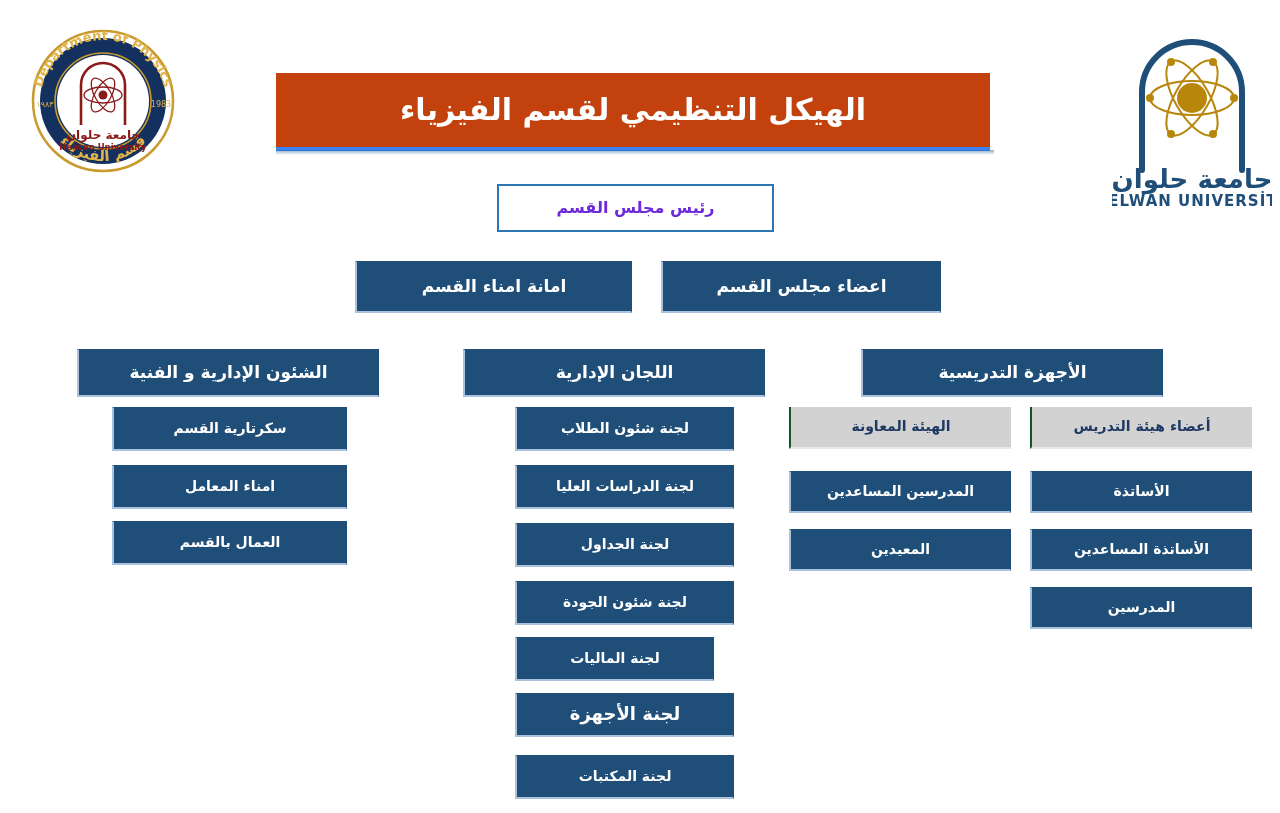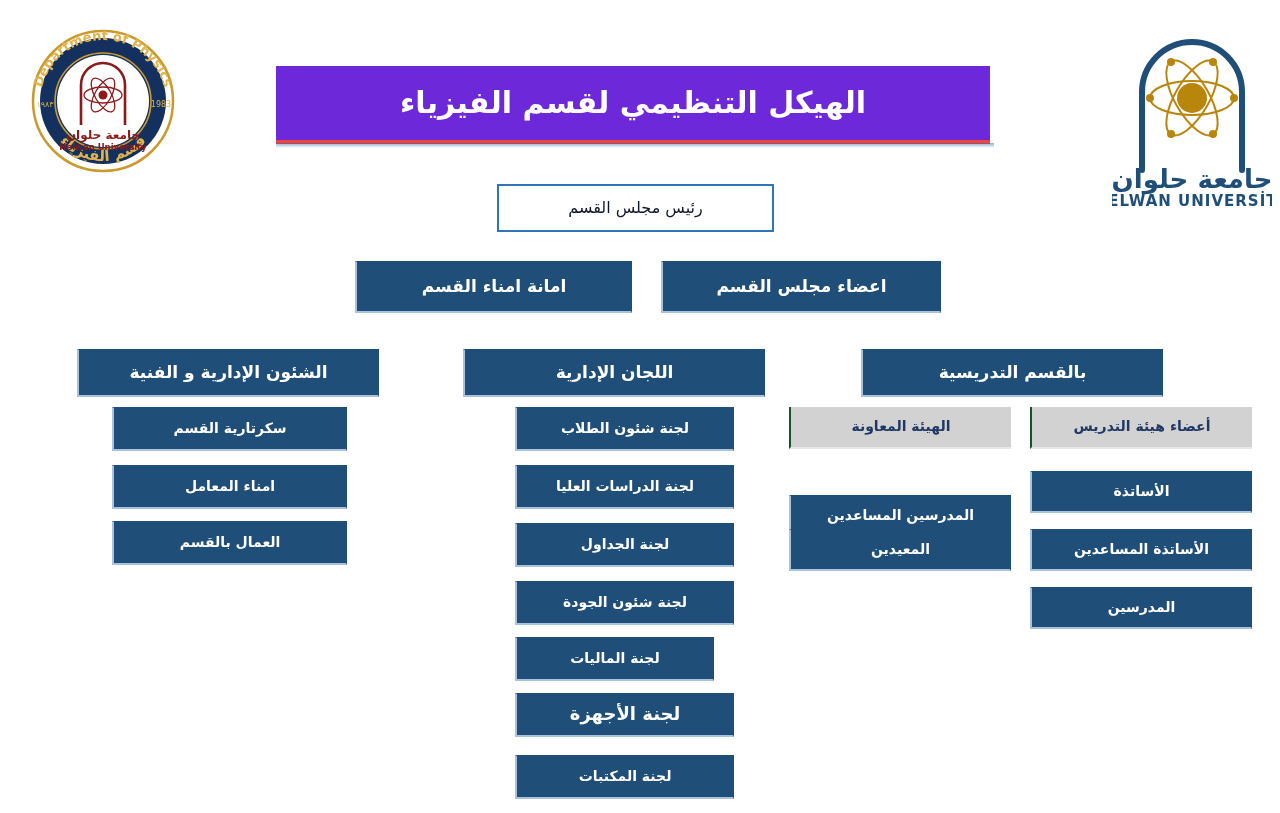--- a/index.html
+++ b/index.html
@@ -36,42 +36,43 @@
     border-left: 2px solid #a9c3de;
     border-bottom: 2px solid #a9c3de;
     border-top: 1px solid #1f4e79;
     border-right: 1px solid #1f4e79;
     font-weight: 700;
   }
 
   
   .box-outline {
     background: #ffffff;
-    color: #0f172a;
+    color: #6d28d9;
     border: 2px solid #2e75b6;
-    font-weight: 400;
+    font-weight: 700;
     text-align: right;
   }
 
   
   .box-grey {
     background: #d2d2d2;
     color: #1f3864;
     font-weight: 700;
     border-left: 2px solid #14532d;
     border-bottom: 2px solid #e8e8e8;
   }
 
   
   .title-banner {
-    background: #6d28d9;
+    background: #c2410c;
     color: #ffffff;
     font-weight: 700;
     letter-spacing: .5px;
-    border-bottom: 4px solid #ef4444;
+    border-bottom: 4px solid #3b82f6;
+    margin-top: 7px;
   }
   .title-banner::after{
     content:"";
     position:absolute;
     left:0; right:-4px; bottom:-8px;
     height:5px;
     background:linear-gradient(to bottom, rgba(47,107,163,.55), rgba(47,107,163,0));
   }
 
   
@@ -155,37 +156,37 @@
   </div>
 
   <div class="node title-banner" style="left:276px; top:66px; width:714px; height:78px; font-size:30px;">الهيكل التنظيمي لقسم الفيزياء</div>
 
   <div class="node box-outline" style="left:497px; top:184px; width:277px; height:48px; font-size:16px;">رئيس مجلس القسم</div>
 
   <div class="node box-blue" style="left:661px; top:261px; width:280px; height:52px; font-size:17px;">اعضاء مجلس القسم</div>
 
   <div class="node box-blue" style="left:355px; top:261px; width:277px; height:52px; font-size:17px;">امانة امناء القسم</div>
 
-  <div class="node box-blue" style="left:861px; top:349px; width:302px; height:48px; font-size:17px;">بالقسم التدريسية</div>
+  <div class="node box-blue" style="left:861px; top:349px; width:302px; height:48px; font-size:17px;">الأجهزة التدريسية</div>
 
   <div class="node box-blue" style="left:463px; top:349px; width:302px; height:48px; font-size:17px;">اللجان الإدارية</div>
 
   <div class="node box-blue" style="left:77px; top:349px; width:302px; height:48px; font-size:17px;">الشئون الإدارية و الفنية</div>
 
   <div class="node box-grey" style="left:1030px; top:407px; width:222px; height:42px; font-size:14px;">أعضاء هيئة التدريس</div>
 
   <div class="node box-blue" style="left:1030px; top:471px; width:222px; height:42px; font-size:14px;">الأساتذة</div>
 
   <div class="node box-blue" style="left:1030px; top:529px; width:222px; height:42px; font-size:14px;">الأساتذة المساعدين</div>
 
   <div class="node box-blue" style="left:1030px; top:587px; width:222px; height:42px; font-size:14px;">المدرسين</div>
 
   <div class="node box-grey" style="left:789px; top:407px; width:222px; height:42px; font-size:14px;">الهيئة المعاونة</div>
 
-  <div class="node box-blue" style="left:789px; top:471px; width:222px; height:42px; font-size:14px;margin-top:24px;">المدرسين المساعدين</div>
+  <div class="node box-blue" style="left:789px; top:471px; width:222px; height:42px; font-size:14px;">المدرسين المساعدين</div>
 
   <div class="node box-blue" style="left:515px; top:407px; width:219px; height:44px; font-size:14px;">لجنة شئون الطلاب</div>
 
   <div class="node box-blue" style="left:789px; top:529px; width:222px; height:42px; font-size:14px;">المعيدين</div>
 
   <div class="node box-blue" style="left:515px; top:465px; width:219px; height:44px; font-size:14px;">لجنة الدراسات العليا</div>
 
   <div class="node box-blue" style="left:515px; top:523px; width:219px; height:44px; font-size:14px;">لجنة الجداول</div>
 
   <div class="node box-blue" style="left:515px; top:581px; width:219px; height:44px; font-size:14px;">لجنة شئون الجودة</div>

